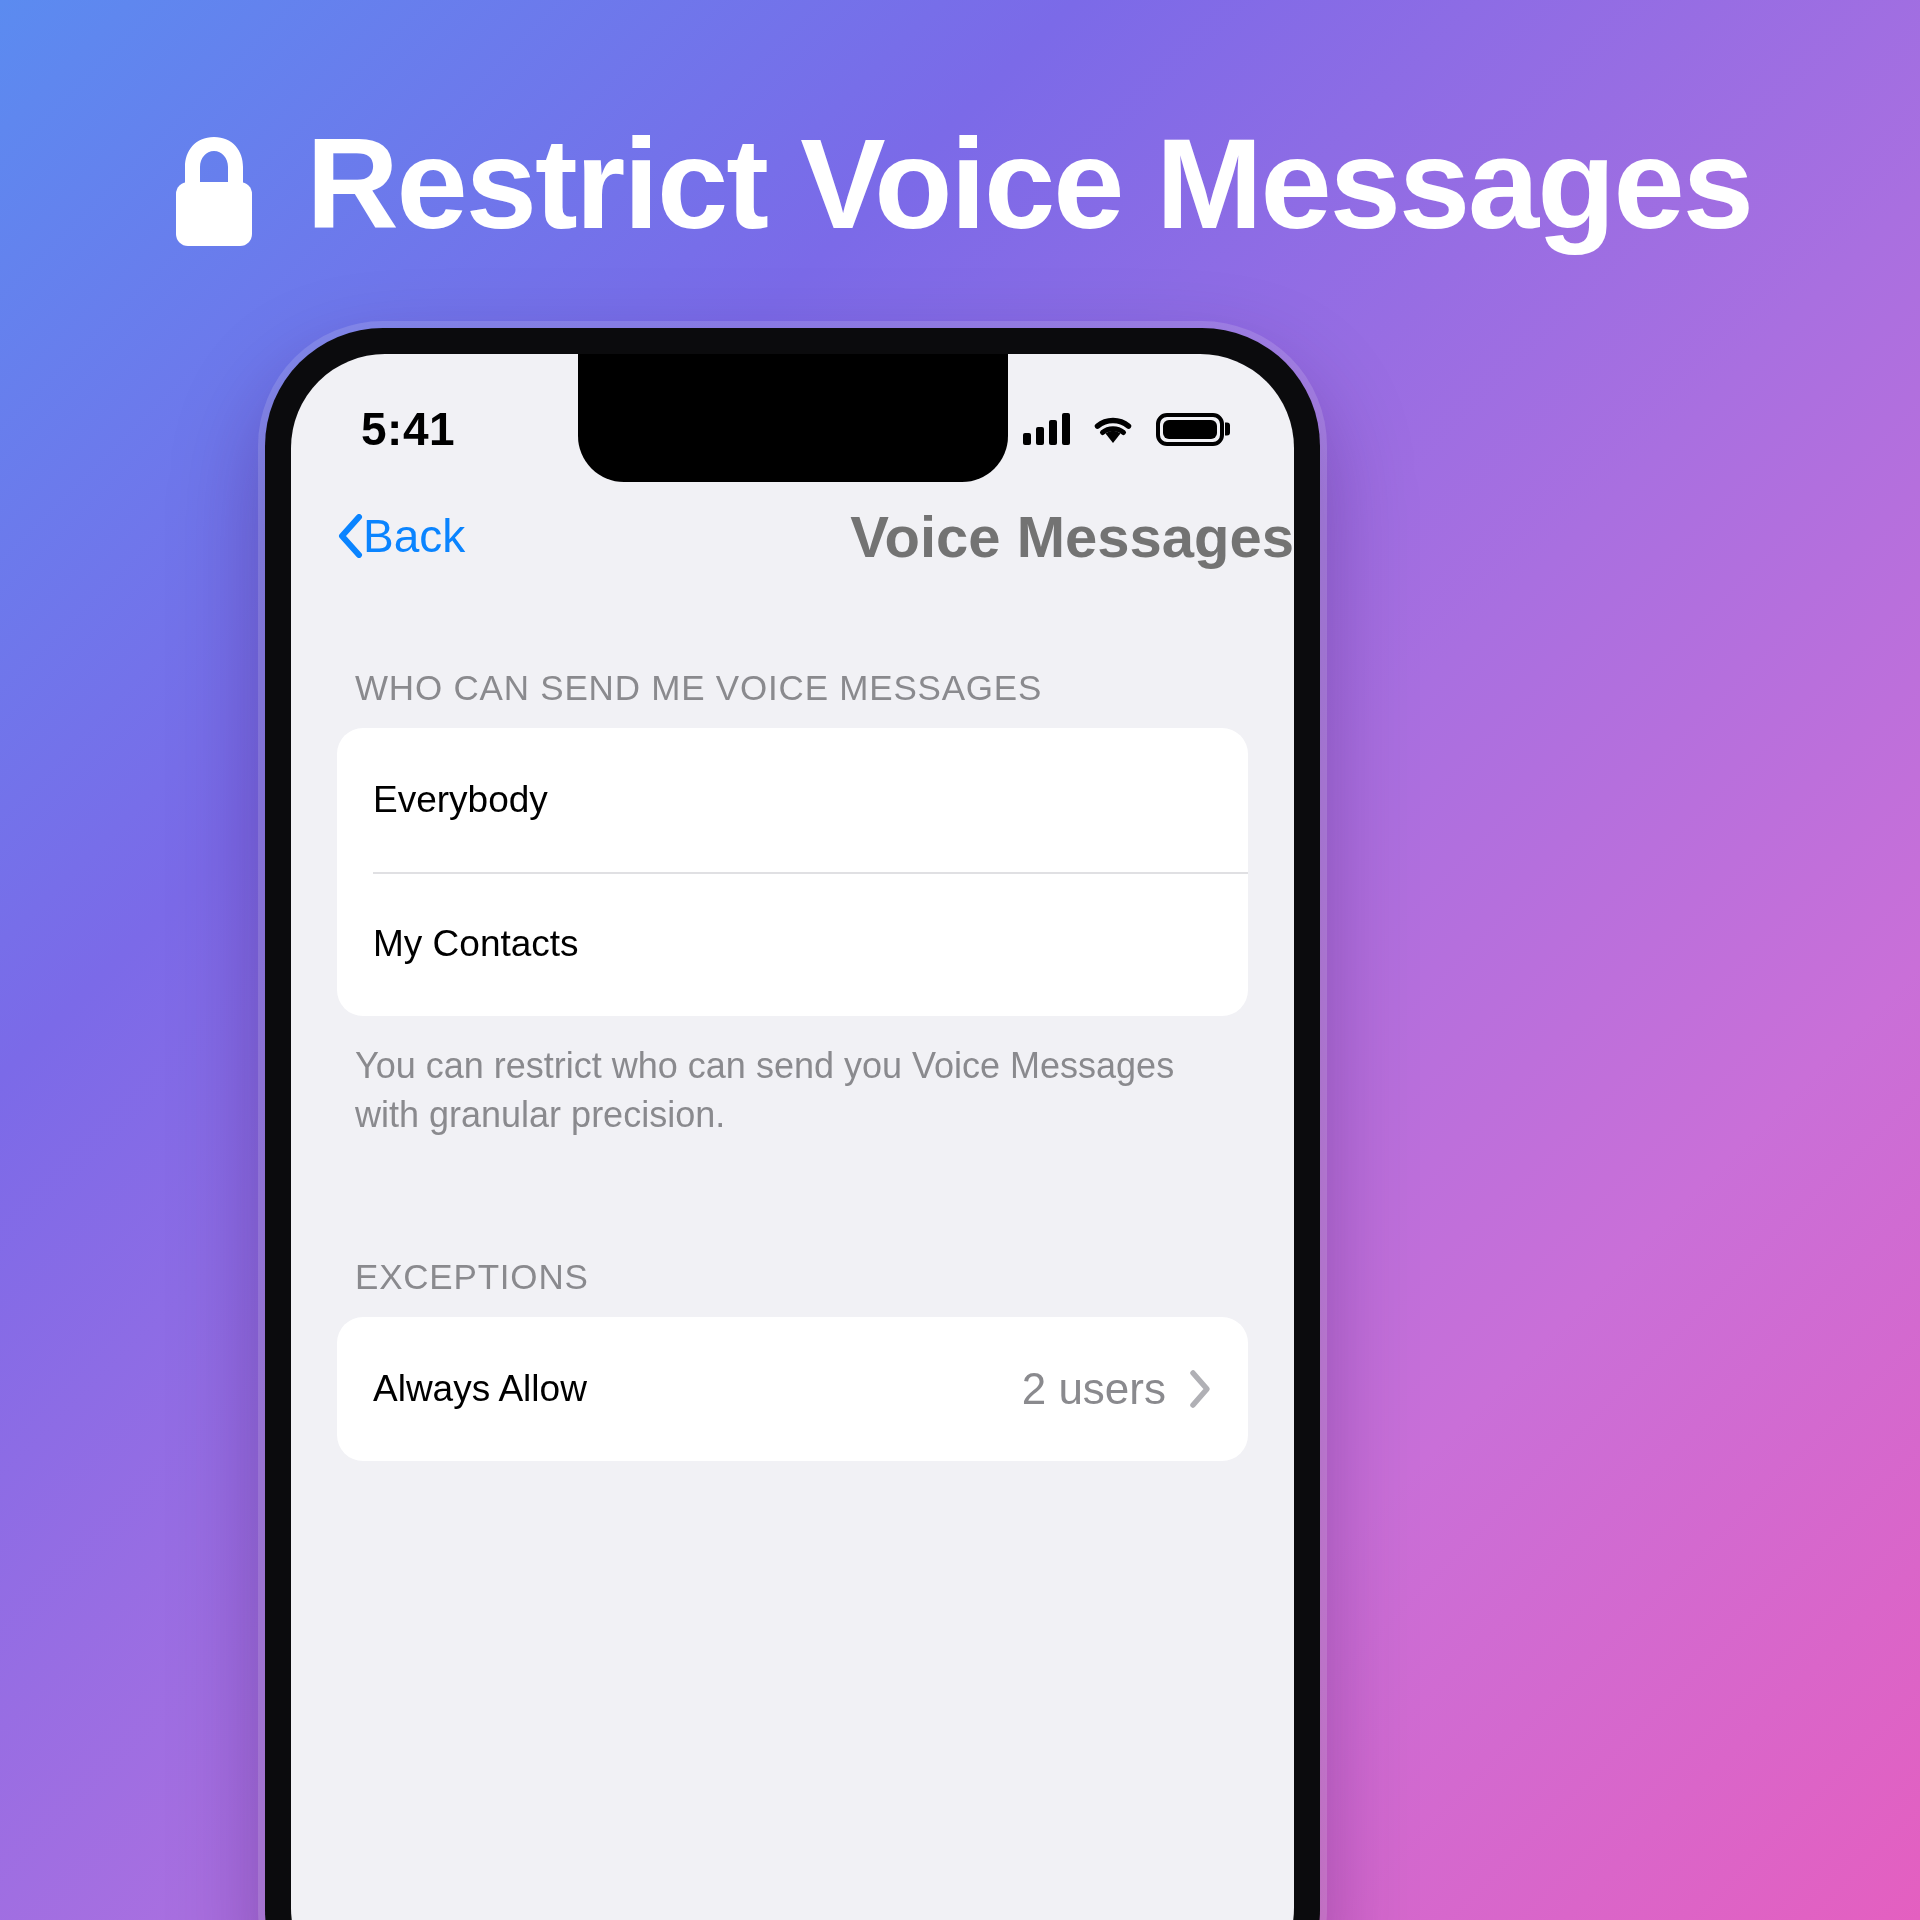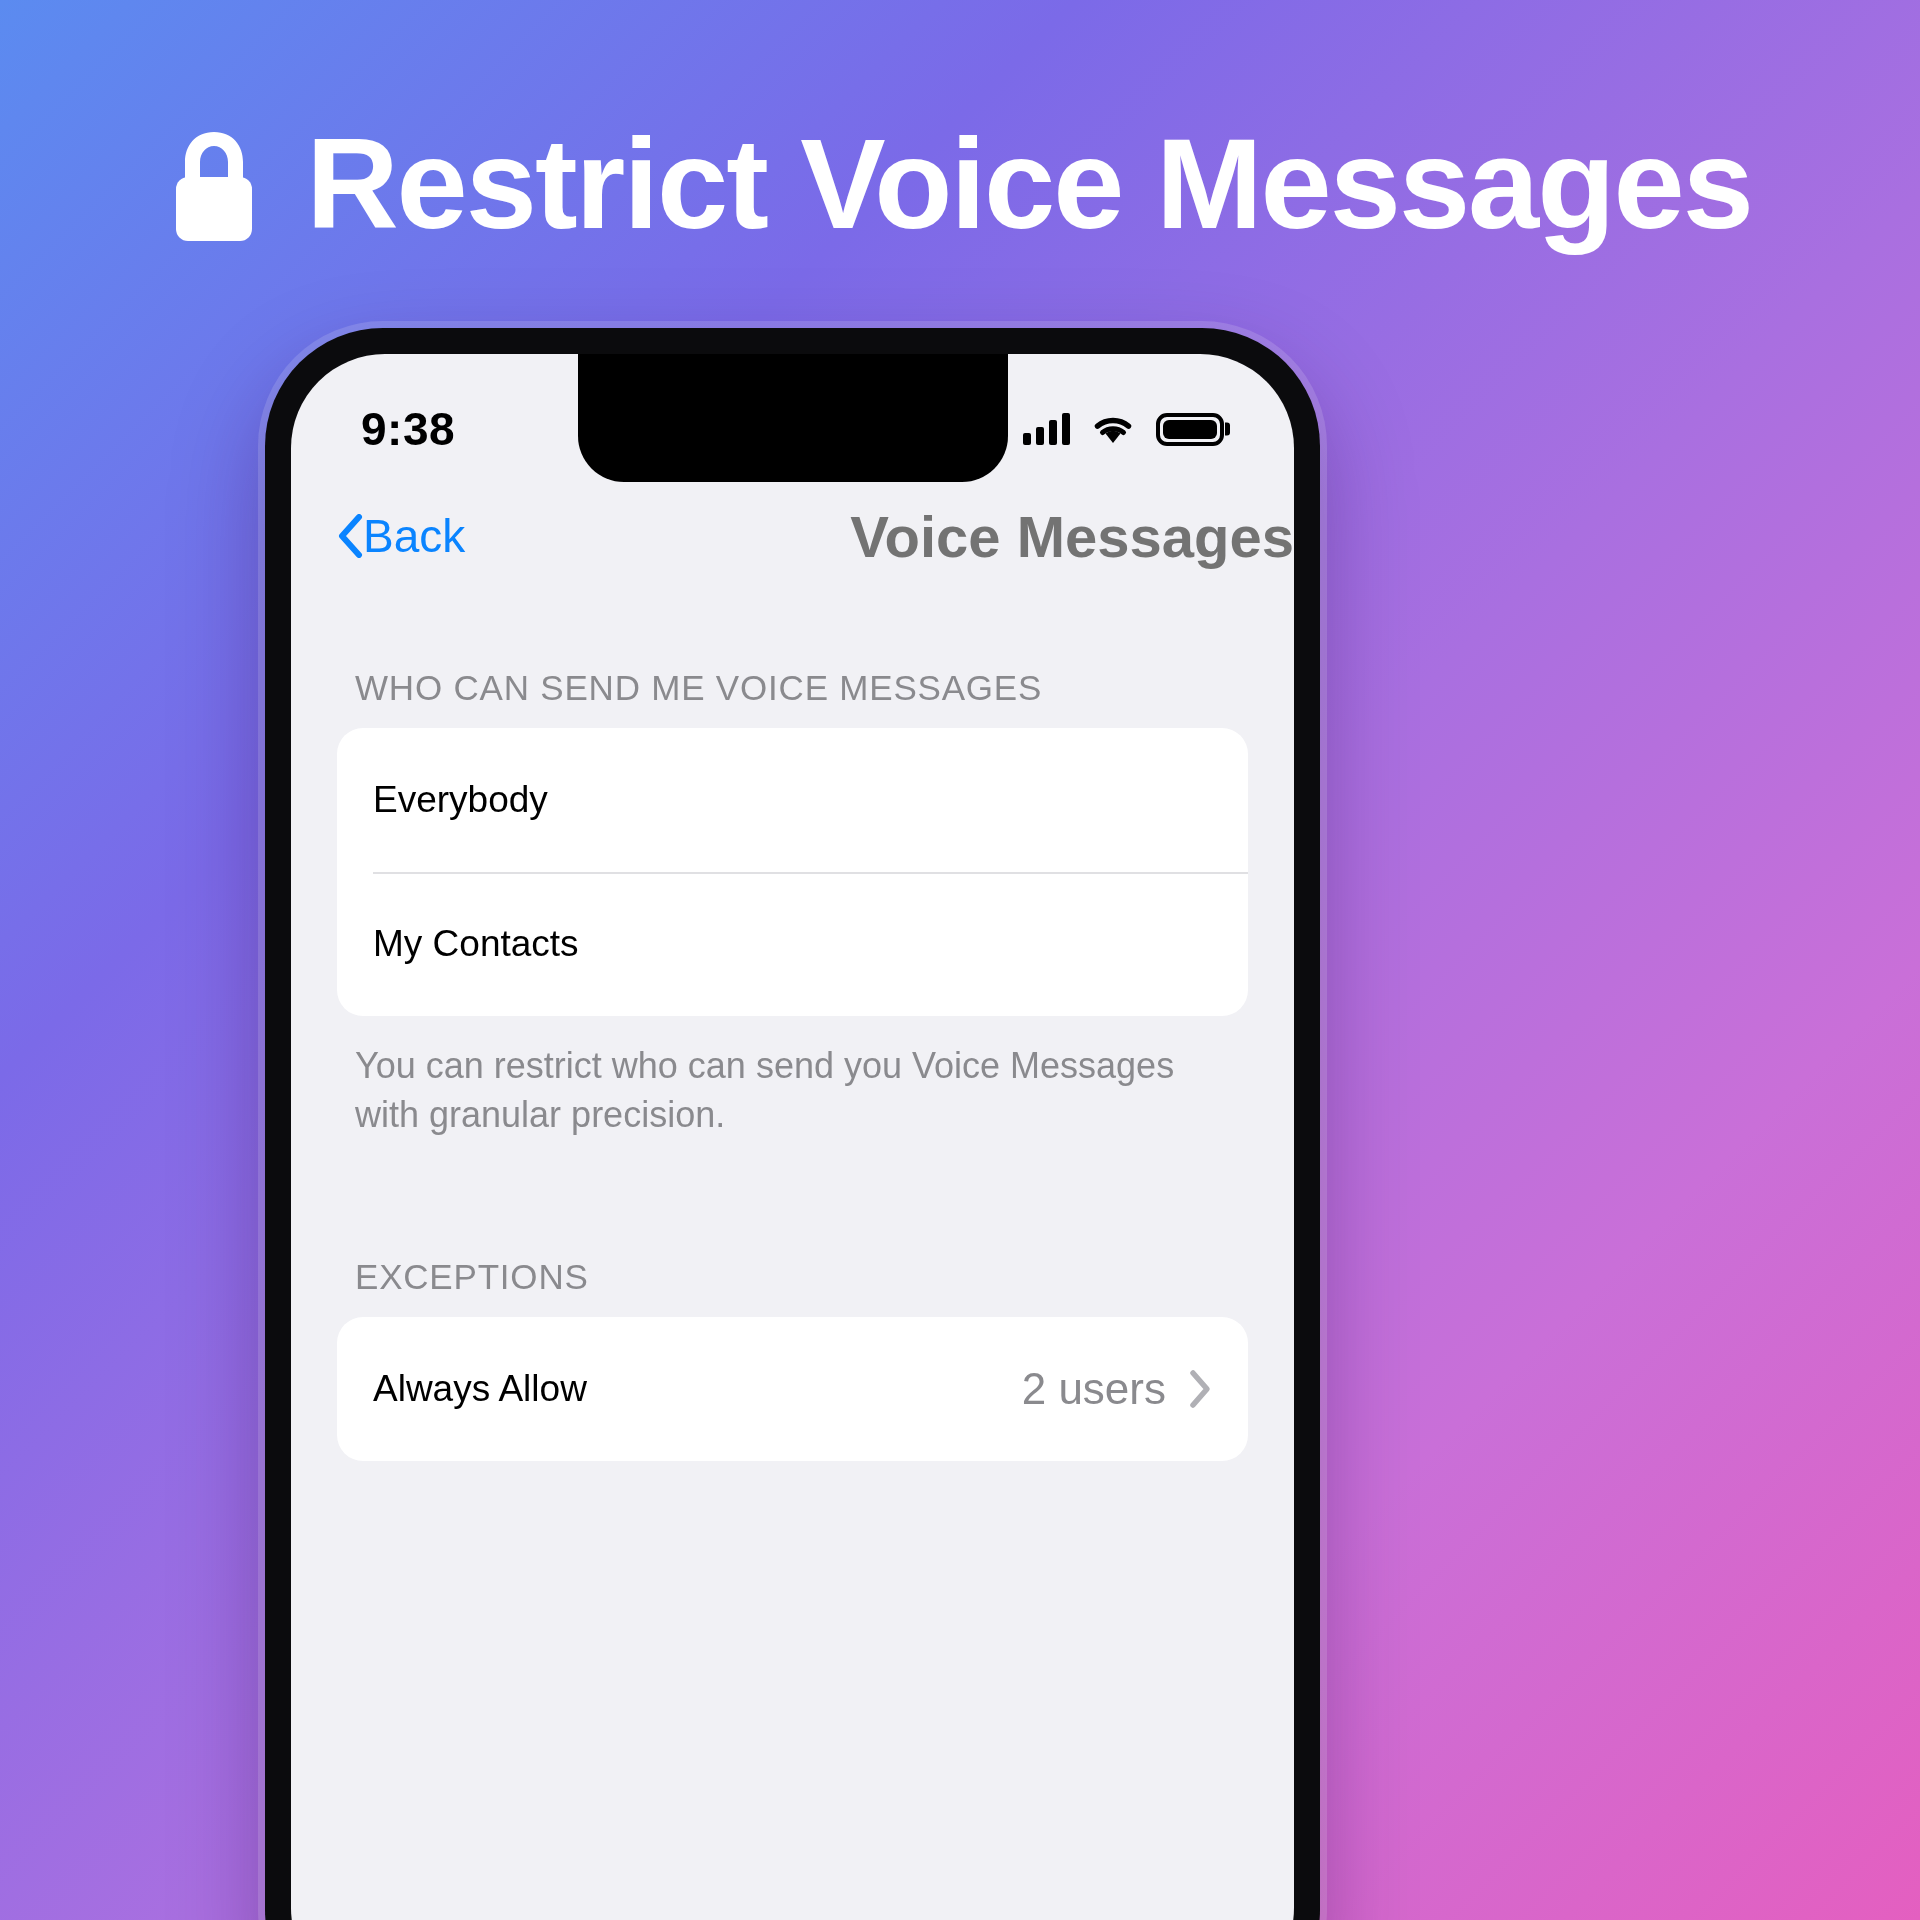--- a/index.html
+++ b/index.html
@@ -7,21 +7,21 @@
   body {
     font-family: "Liberation Sans", sans-serif;
     background: linear-gradient(135deg, #5b8bf0 0%, #7b6ae8 28%, #a96fe0 55%, #c96fd8 75%, #e45fc0 100%);
     position:relative;
   }
 
   
   .hero {
     position:absolute;
     top:120px; left:0; right:0;
-    display:flex; align-items:flex-start; justify-content:center;
+    display:flex; align-items:flex-end; justify-content:center;
     gap:46px;
   }
   .lock-icon { width:92px; height:115px; display:block; flex:none; margin-top:8px;}
   .hero-title {
     color:#ffffff;
     font-size:128px;
     font-weight:bold;
     letter-spacing:-2px;
     line-height:1;
     white-space:nowrap;
@@ -155,21 +155,21 @@
   </svg>
   <div class="hero-title">Restrict Voice Messages</div>
 </div>
 
 <div class="phone">
   <div class="screen">
 
     <div class="notch"></div>
 
     <div class="statusbar">
-      <div class="status-time">9:38</div>
+      <div class="status-time">5:41</div>
       <div class="status-icons">
         <span class="signal">
           <i></i>
             <i></i>
             <i></i>
             <i></i>
         </span>
         <svg class="wifi" viewBox="0 0 42 32">
           <path d="M21 30 L13.5 20.5 A12 12 0 0 1 28.5 20.5 Z" fill="#000"></path>
           <path d="M5.5 13.2 A24 24 0 0 1 36.5 13.2" stroke="#000" stroke-width="5.5" fill="none" stroke-linecap="round"></path>

